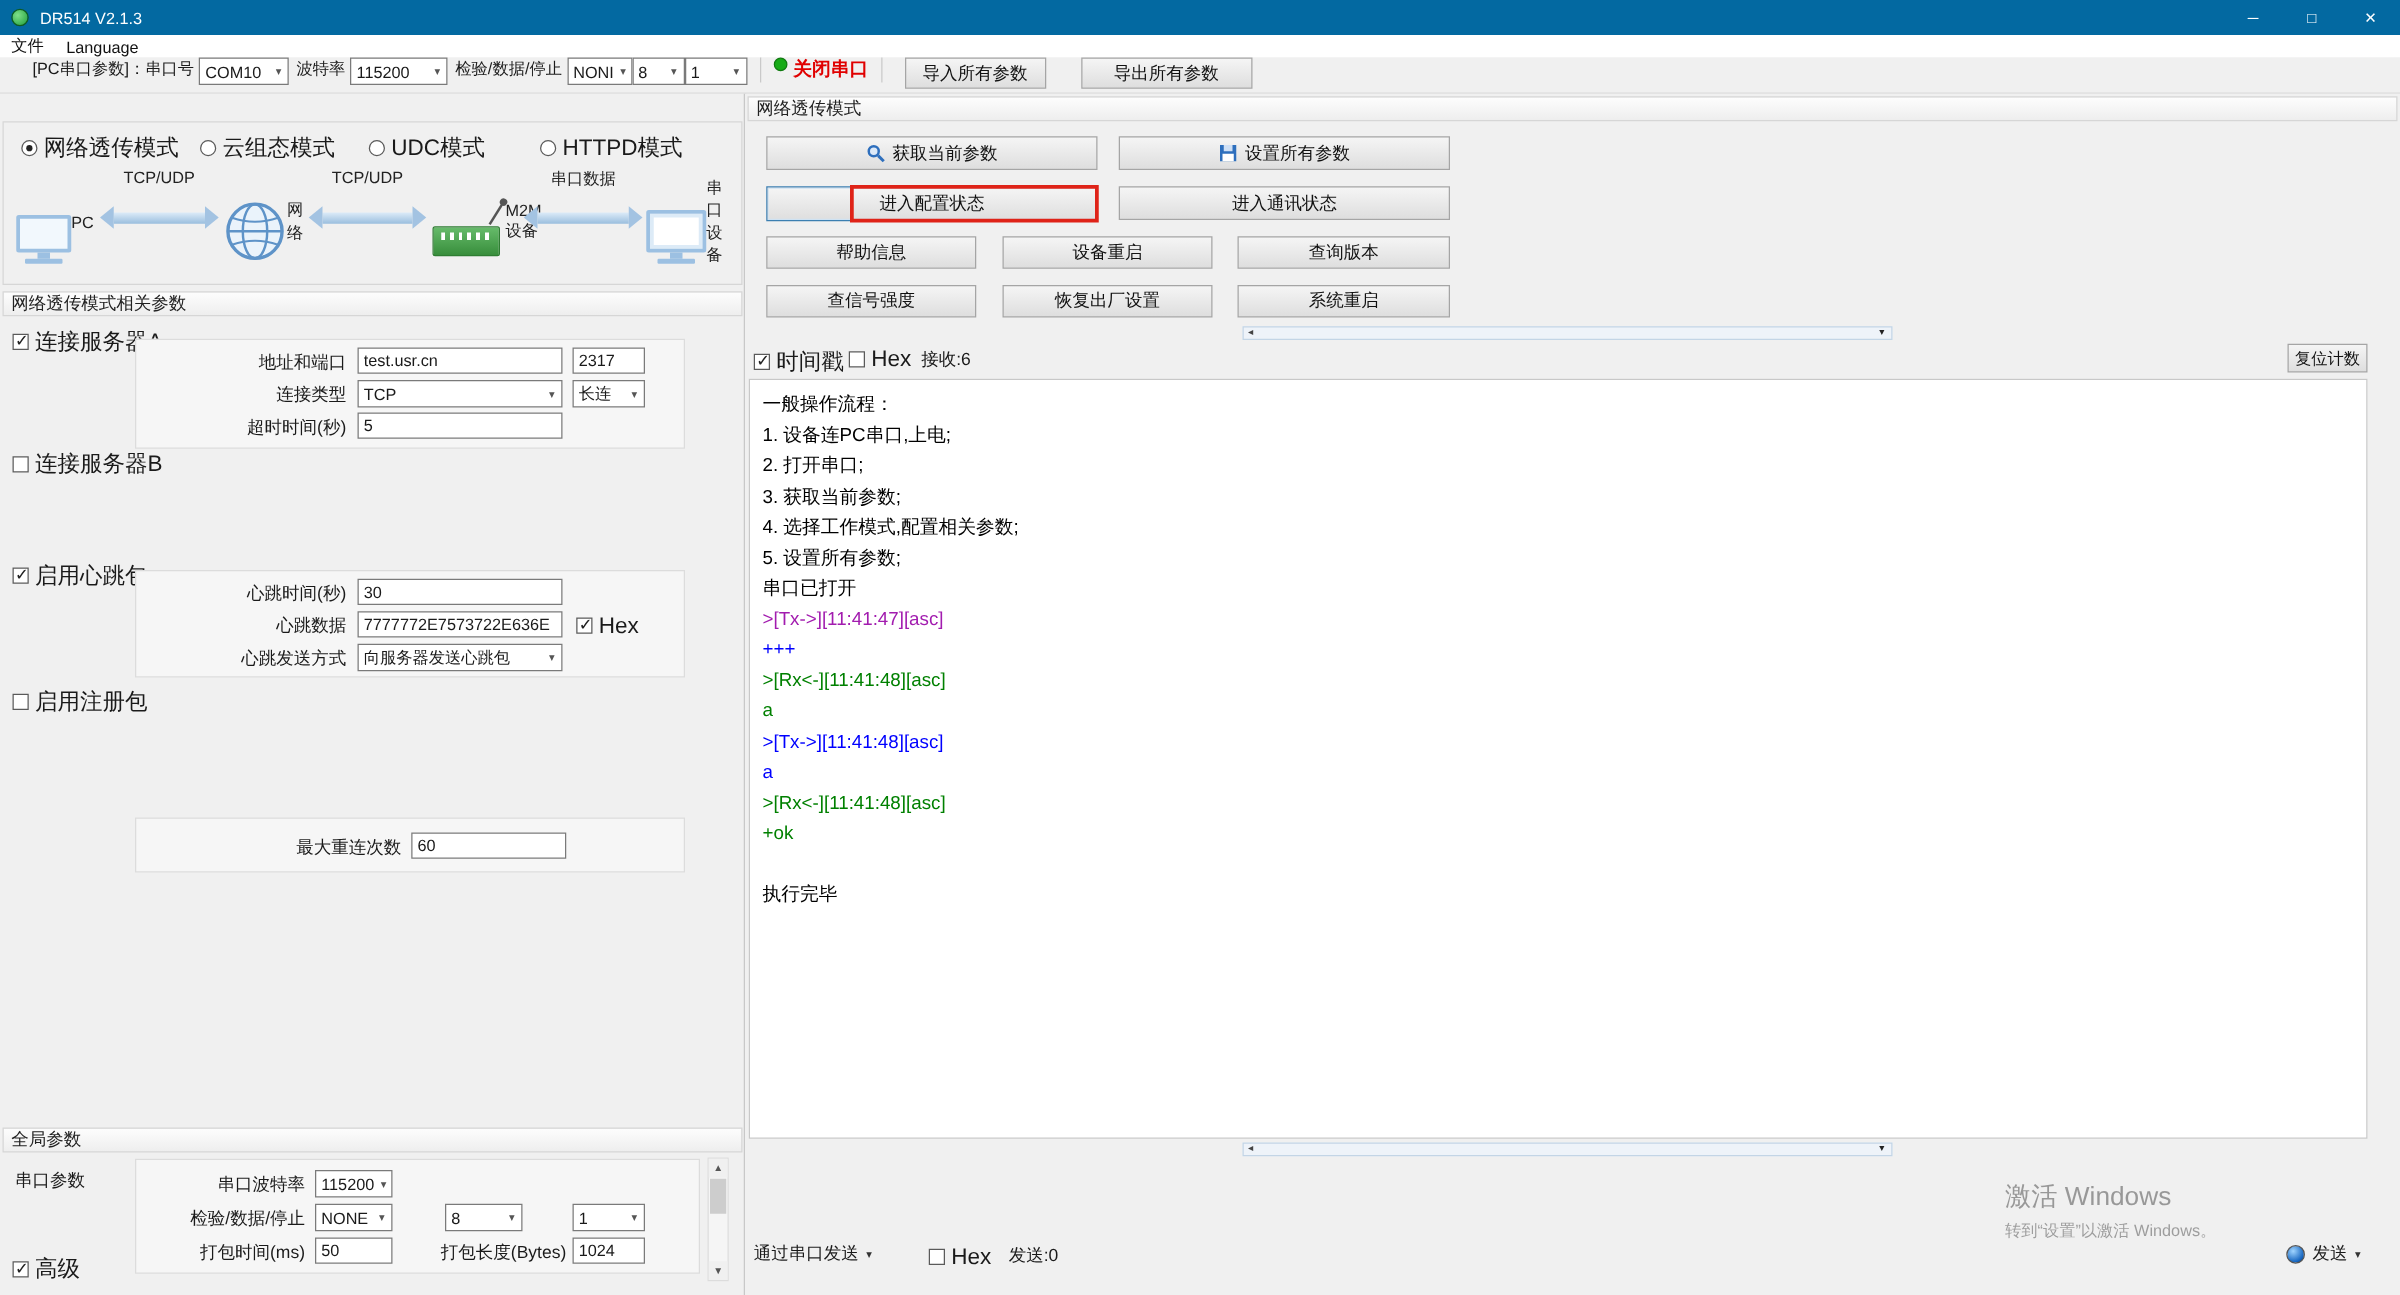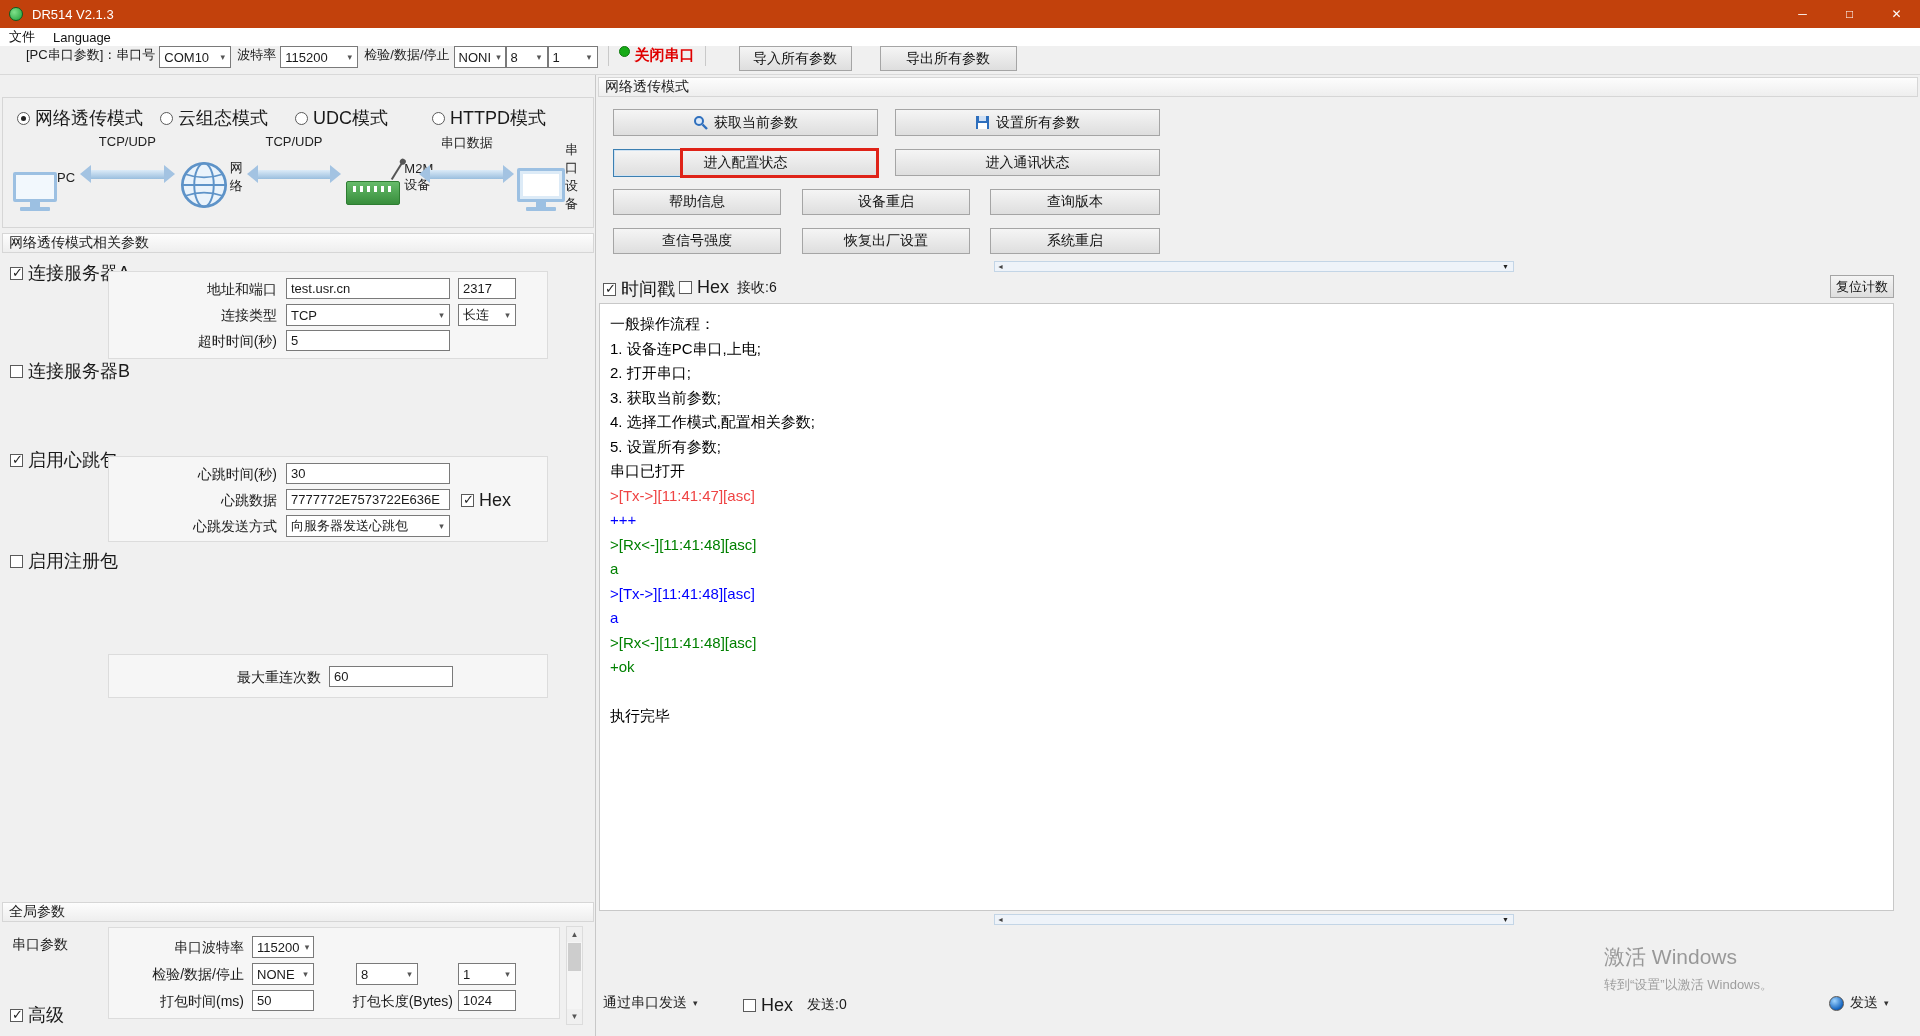--- a/index.html
+++ b/index.html
@@ -2,21 +2,21 @@
 <html><head>
 <meta charset="utf-8">
 <style>
   * { margin:0; padding:0; box-sizing:border-box; }
   html,body { width:1920px; height:1036px; overflow:hidden; }
   body { font-family:"Liberation Sans","DejaVu Sans",sans-serif; background:#f0f0f0; color:#1a1a1a; }
   #app { position:relative; width:1920px; height:1036px; background:#f0f0f0; overflow:hidden; }
   .abs { position:absolute; }
 
   
-  .titlebar { position:absolute; left:0; top:0; width:1920px; height:28px; background:#c2410c; display:flex; align-items:center; }
+  .titlebar { position:absolute; left:0; top:0; width:1920px; height:28px; background:#0369a1; display:flex; align-items:center; }
   .appicon { width:14px; height:14px; border-radius:50%; background:radial-gradient(circle at 35% 35%, #7fe08a, #1f9e3a); margin-left:9px; border:1px solid #0e5c20; }
   .title { color:#ffffff; font-size:13px; margin-left:9px; }
   .winbtns { position:absolute; right:0; top:0; display:flex; height:28px; }
   .wbtn { width:47px; height:28px; display:flex; align-items:center; justify-content:center; color:#fff; font-size:12px; }
 
   
   .menubar { position:absolute; left:0; top:28px; width:1920px; height:18px; background:#ffffff; display:flex; align-items:center; font-size:13px; }
   .menu-item { padding:0 9px; height:18px; display:flex; align-items:center; color:#111; }
 
   
@@ -134,21 +134,21 @@
       <span class="arr">▾</span>
     </div>
     <div class="combo" style="width:50px">
       <span>1</span>
       <span class="arr">▾</span>
     </div>
     <div class="vsep"></div>
     <span class="statusdot"></span>
     <span class="closeport">关闭串口</span>
     <div class="vsep"></div>
-    <div class="btn tbtn" style="width:113px;margin-left:23px">导入所有参数</div>
+    <div class="btn tbtn" style="width:113px;margin-left:8px">导入所有参数</div>
     <div class="btn tbtn" style="width:137px;margin-left:28px">导出所有参数</div>
   </div>
 
   <div class="left-panel">
 
 
     <div class="modebox">
       <div class="cbrow" style="left:14px;top:8px">
         <span class="radio checked"></span>
         <span>网络透传模式</span>
@@ -381,21 +381,21 @@
     <div class="btn abs" style="left:1233px;top:200px;width:64px;height:23px;font-size:13px">复位计数</div>
 
     <div class="logwrap" style="left:2px;top:228px;width:1295px;height:608px">
       <div class="logline" style="color: rgb(0, 0, 0);">一般操作流程：</div>
       <div class="logline" style="color: rgb(0, 0, 0);">1. 设备连PC串口,上电;</div>
       <div class="logline" style="color: rgb(0, 0, 0);">2. 打开串口;</div>
       <div class="logline" style="color: rgb(0, 0, 0);">3. 获取当前参数;</div>
       <div class="logline" style="color: rgb(0, 0, 0);">4. 选择工作模式,配置相关参数;</div>
       <div class="logline" style="color: rgb(0, 0, 0);">5. 设置所有参数;</div>
       <div class="logline" style="color: rgb(0, 0, 0);">串口已打开</div>
-      <div class="logline" style="color: #ef4444;">&gt;[Tx-&gt;][11:41:47][asc]</div>
+      <div class="logline" style="color: #a21caf;">&gt;[Tx-&gt;][11:41:47][asc]</div>
       <div class="logline" style="color: rgb(0, 0, 255);">+++</div>
       <div class="logline" style="color: rgb(0, 128, 0);">&gt;[Rx&lt;-][11:41:48][asc]</div>
       <div class="logline" style="color: rgb(0, 128, 0);">a</div>
       <div class="logline" style="color: rgb(0, 0, 255);">&gt;[Tx-&gt;][11:41:48][asc]</div>
       <div class="logline" style="color: rgb(0, 0, 255);">a</div>
       <div class="logline" style="color: rgb(0, 128, 0);">&gt;[Rx&lt;-][11:41:48][asc]</div>
       <div class="logline" style="color: rgb(0, 128, 0);">+ok</div>
       <div class="logline" style="color: rgb(0, 0, 0);"></div>
       <div class="logline" style="color: rgb(0, 0, 0);">执行完毕</div>
     </div>

